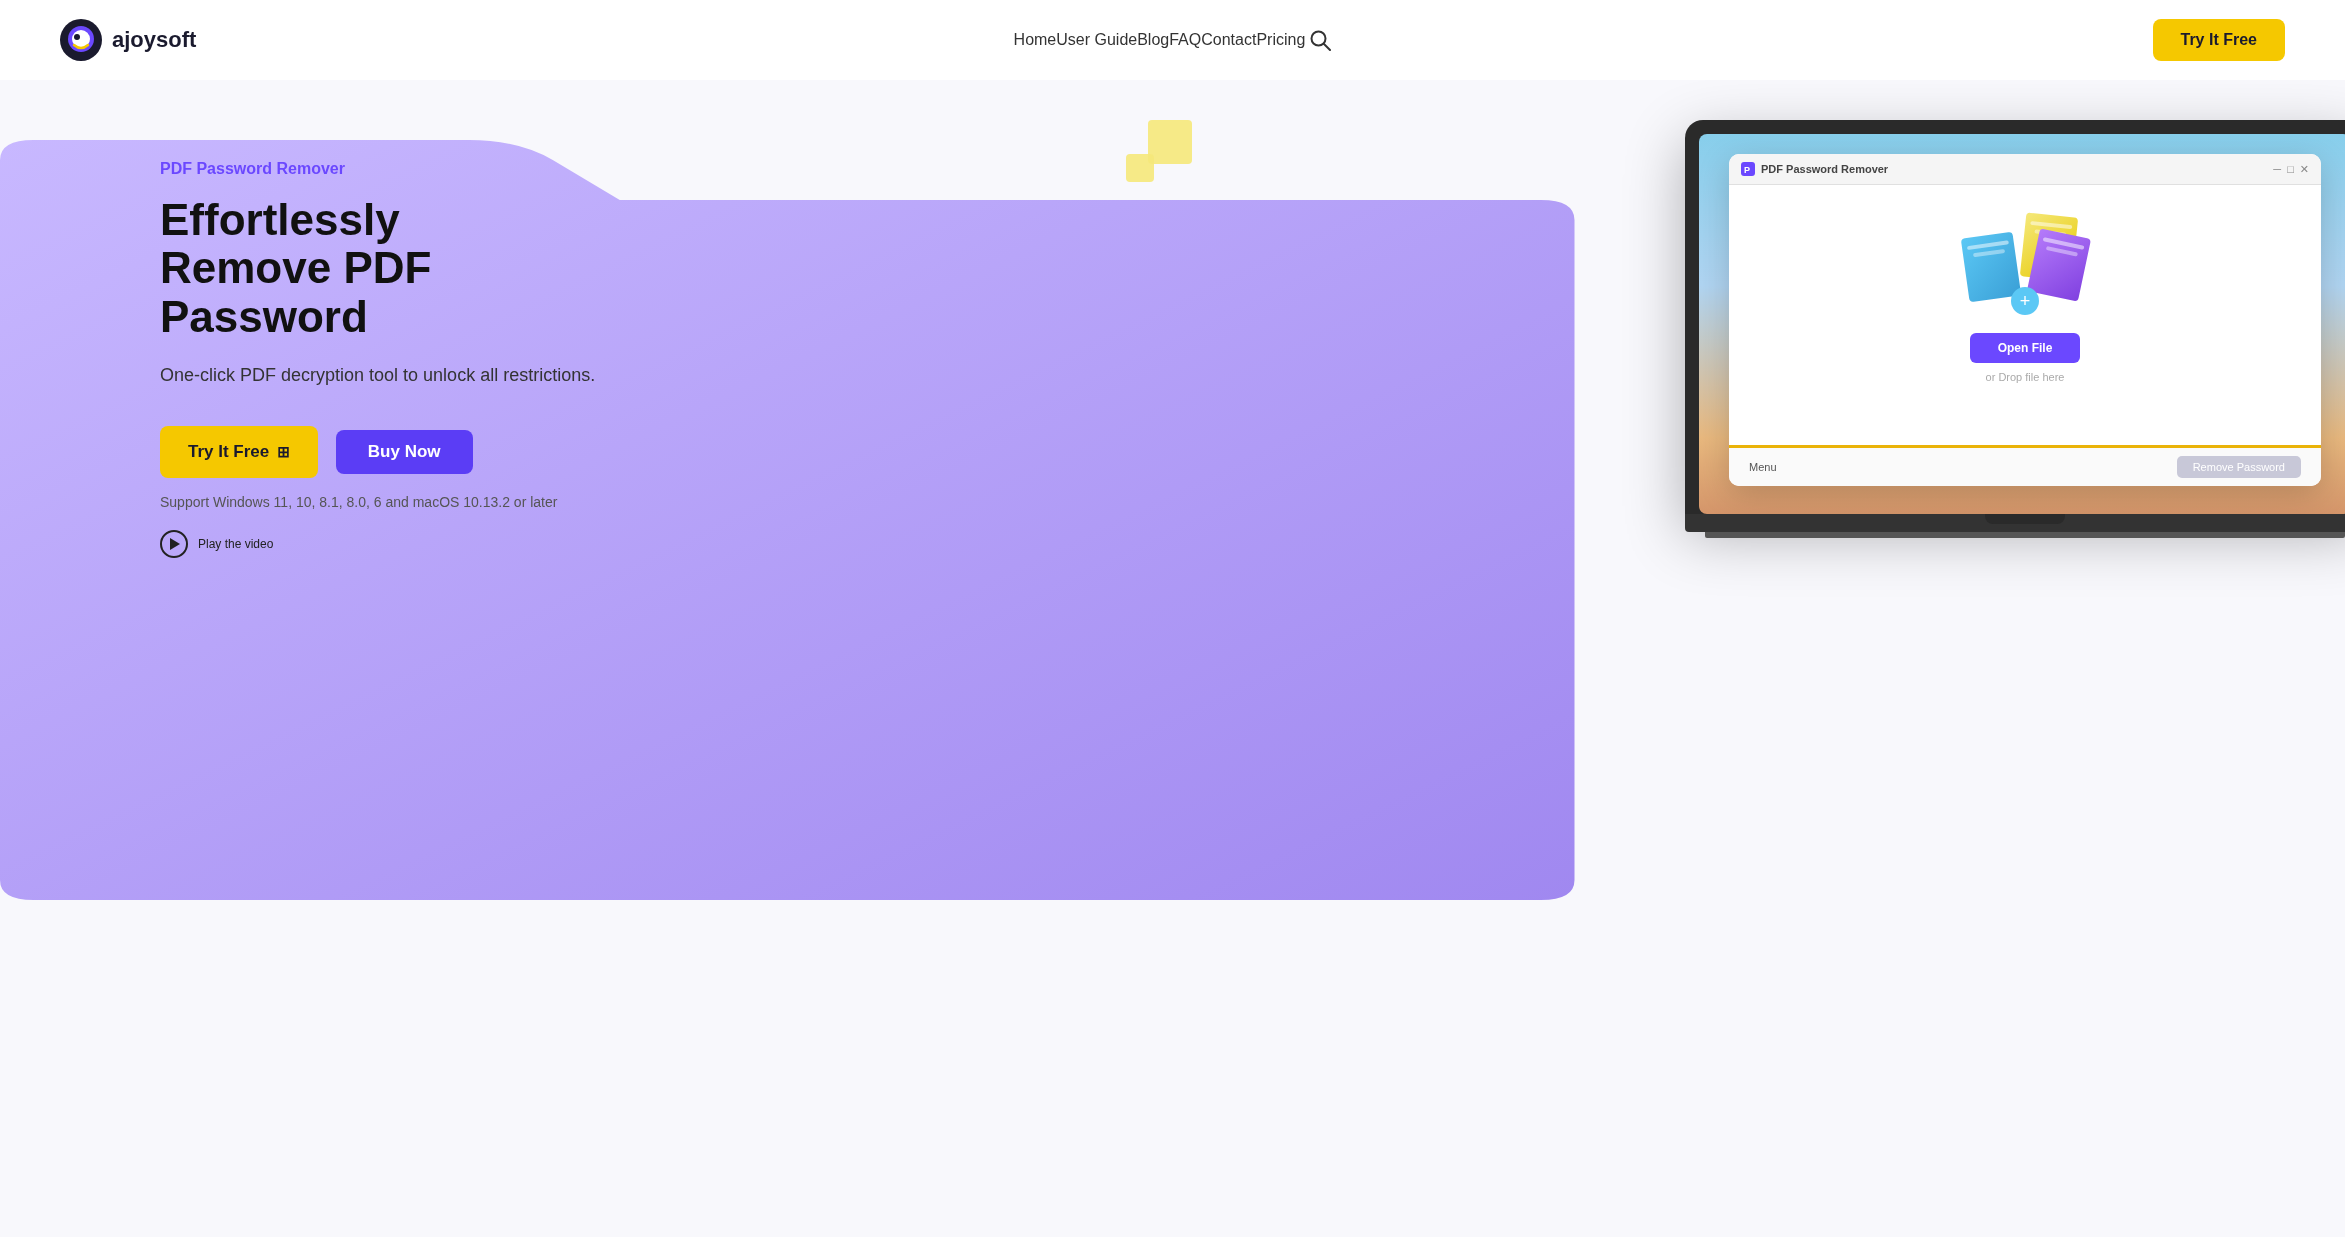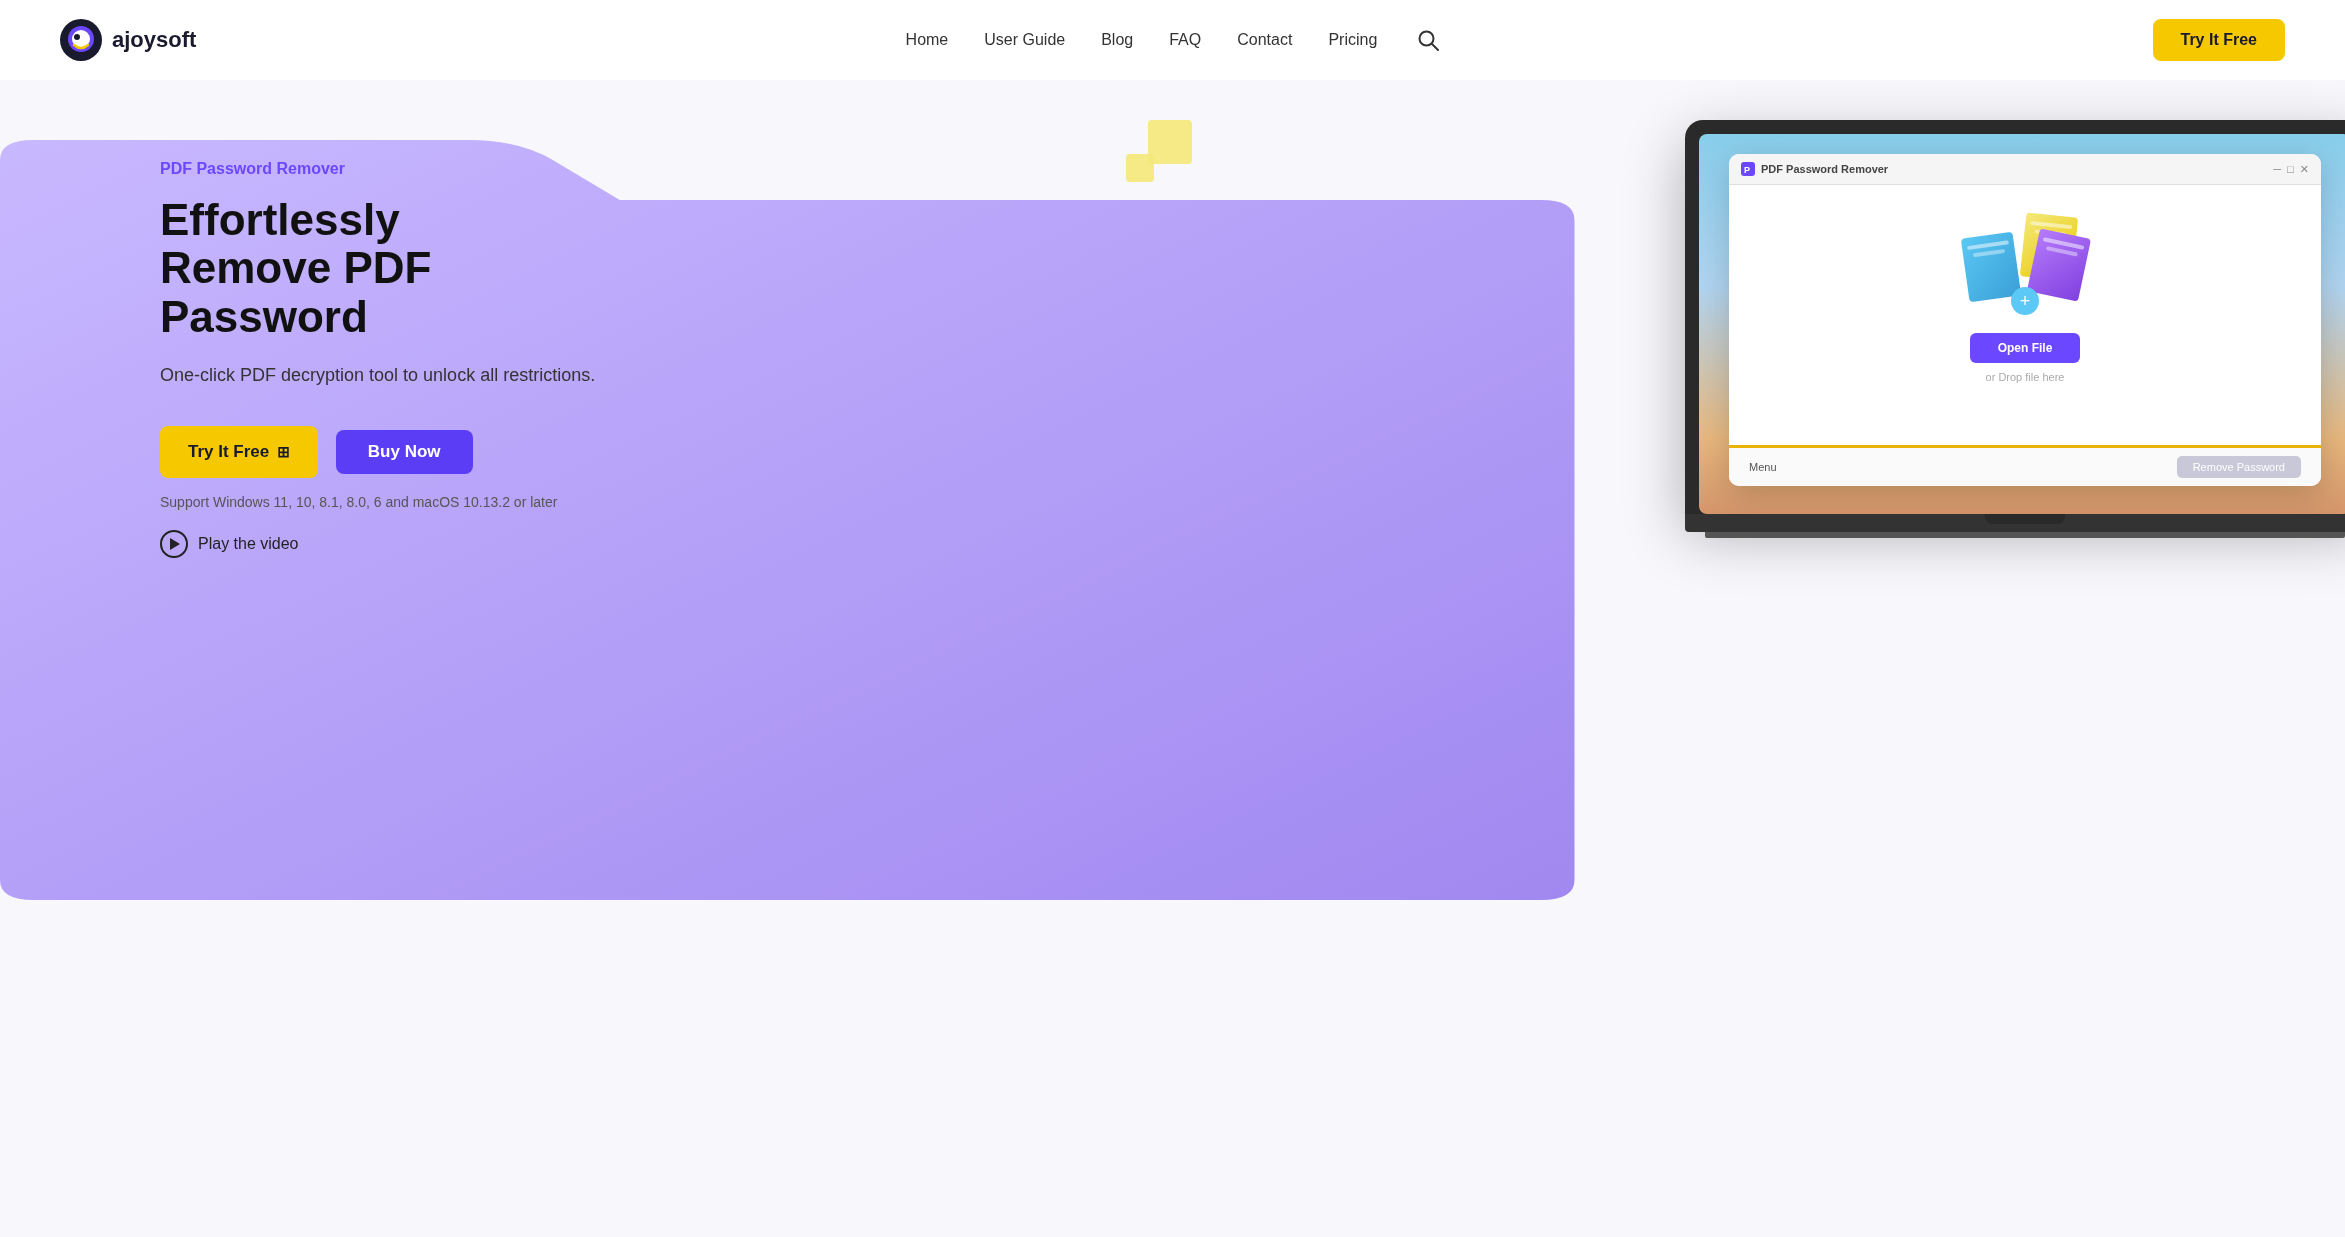--- a/index.html
+++ b/index.html
@@ -32,21 +32,20 @@
       height: 42px;
     }
     .logo-text {
       font-size: 22px;
       font-weight: 700;
       color: #1a1a2e;
     }
     nav {
       display: flex;
       align-items: center;
-      gap: 36px;
     }
     nav a {
       text-decoration: none;
       color: #333;
       font-size: 16px;
       font-weight: 500;
     }
     .nav-search {
       background: none;
       border: none;
@@ -135,21 +134,21 @@
       color: #555;
       margin-bottom: 20px;
     }
     .play-video {
       display: flex;
       align-items: center;
       gap: 10px;
       cursor: pointer;
       background: none;
       border: none;
-      font-size: 16px;
+      font-size: 12px;
       color: #222;
       font-weight: 500;
     }
     .play-icon {
       width: 28px;
       height: 28px;
       border: 2px solid #222;
       border-radius: 50%;
       display: flex;
       align-items: center;

